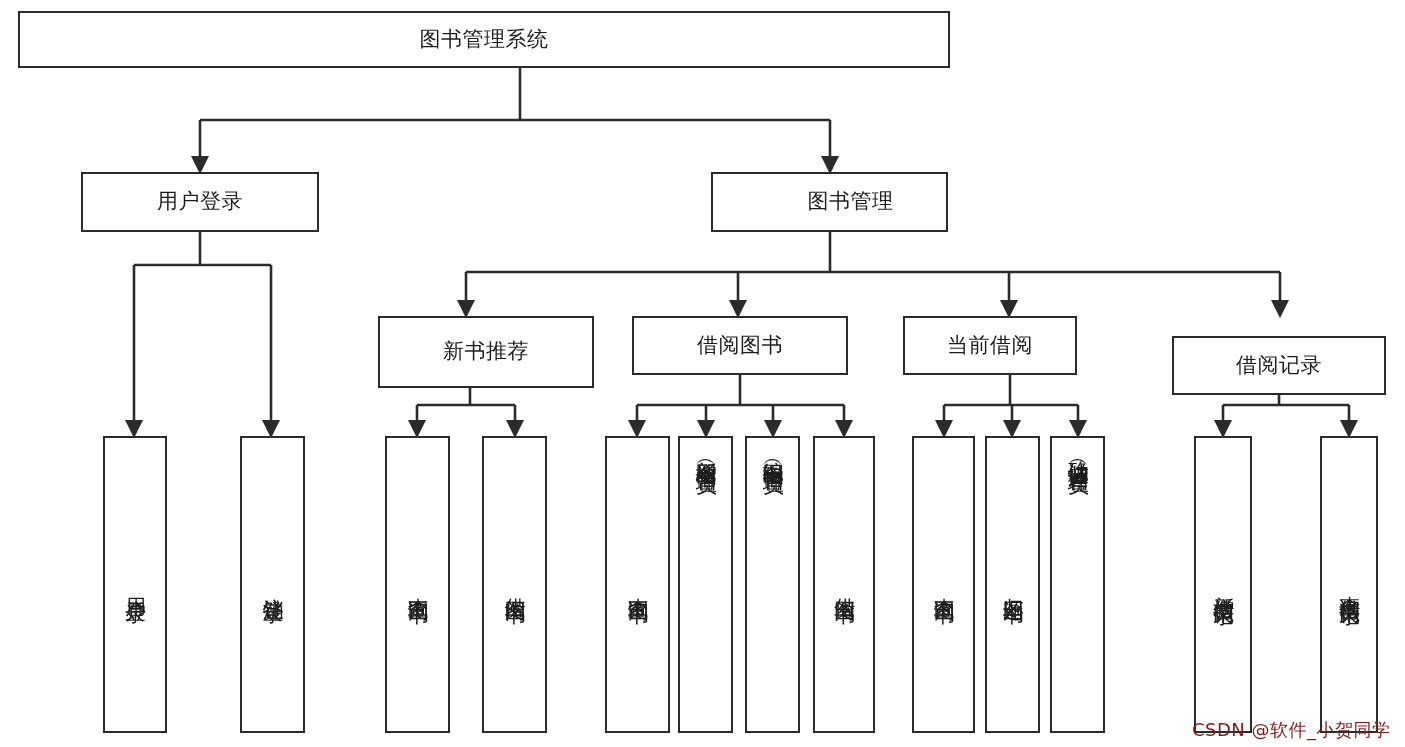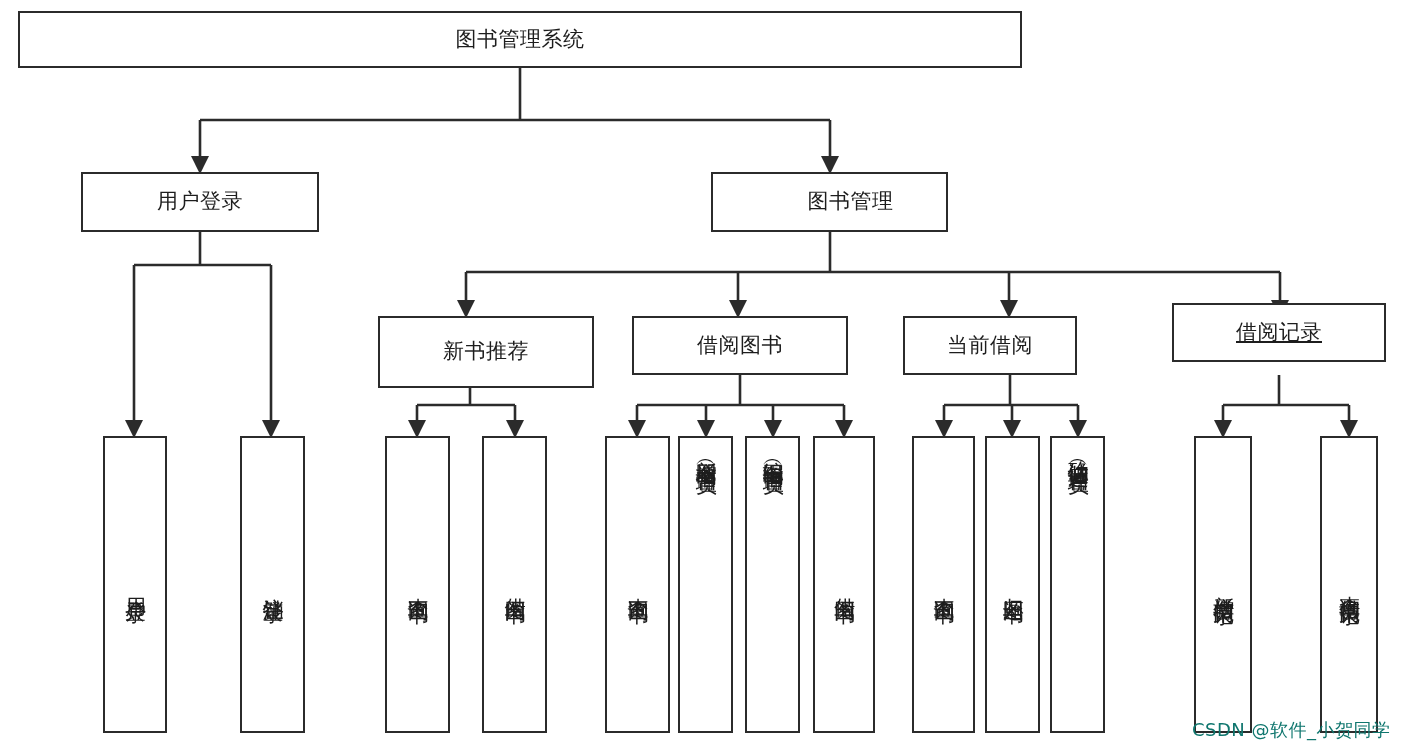--- a/index.html
+++ b/index.html
@@ -52,21 +52,21 @@
     padding-bottom: 6px;
     justify-content: flex-start;
     align-items: center;
   }
   .node-v.vcenter {
     justify-content: center;
   }
   .watermark {
     position: absolute;
     font-size: 18px;
-    color: #0f766e;
+    color: #7f1d1d;
     white-space: nowrap;
     letter-spacing: 0.5px;
   }
 </style>
 </head>
 <body>
 
 <div id="diagram-root">
 
   <svg class="connectors" viewBox="0 0 1405 747" xmlns="http://www.w3.org/2000/svg">
@@ -116,29 +116,29 @@
       <path d="M 1012 405 L 1012 429" marker-end="url(#arrow)"></path>
       <path d="M 1078 405 L 1078 429" marker-end="url(#arrow)"></path>
 
       <path d="M 1279 375 L 1279 405"></path>
       <path d="M 1223 405 L 1349 405"></path>
       <path d="M 1223 405 L 1223 429" marker-end="url(#arrow)"></path>
       <path d="M 1349 405 L 1349 429" marker-end="url(#arrow)"></path>
     </g>
   </svg>
 
-  <div class="node node-h" style="left:18px; top:11px; width:1004px; height:57px;">图书管理系统</div>
+  <div class="node node-h" style="left:18px; top:11px; width:932px; height:57px;">图书管理系统</div>
 
   <div class="node node-h" style="left:81px; top:172px; width:238px; height:60px;">用户登录</div>
   <div class="node node-h" style="left:711px; top:172px; width:237px; height:60px;padding-left:42px;">图书管理</div>
 
   <div class="node node-h" style="left:378px; top:316px; width:216px; height:72px;">新书推荐</div>
   <div class="node node-h" style="left:632px; top:316px; width:216px; height:59px;">借阅图书</div>
   <div class="node node-h" style="left:903px; top:316px; width:174px; height:59px;">当前借阅</div>
-  <div class="node node-h" style="left:1172px; top:303px; width:214px; height:59px;text-decoration:underline;">借阅记录</div>
+  <div class="node node-h" style="left:1172px; top:336px; width:214px; height:59px;">借阅记录</div>
 
   <div class="node node-v vcenter" style="left:103px; top:436px; width:64px; height:297px;">用户登录</div>
   <div class="node node-v vcenter" style="left:240px; top:436px; width:65px; height:297px;">注销登录</div>
 
   <div class="node node-v vcenter" style="left:385px; top:436px; width:65px; height:297px;">查询图书</div>
   <div class="node node-v vcenter" style="left:482px; top:436px; width:65px; height:297px;">借阅图书</div>
 
   <div class="node node-v vcenter" style="left:605px; top:436px; width:65px; height:297px;">查询图书</div>
   <div class="node node-v" style="left:678px; top:436px; width:55px; height:297px;">新增图书（管理员）</div>
   <div class="node node-v" style="left:745px; top:436px; width:55px; height:297px;">编辑图书（管理员）</div>

